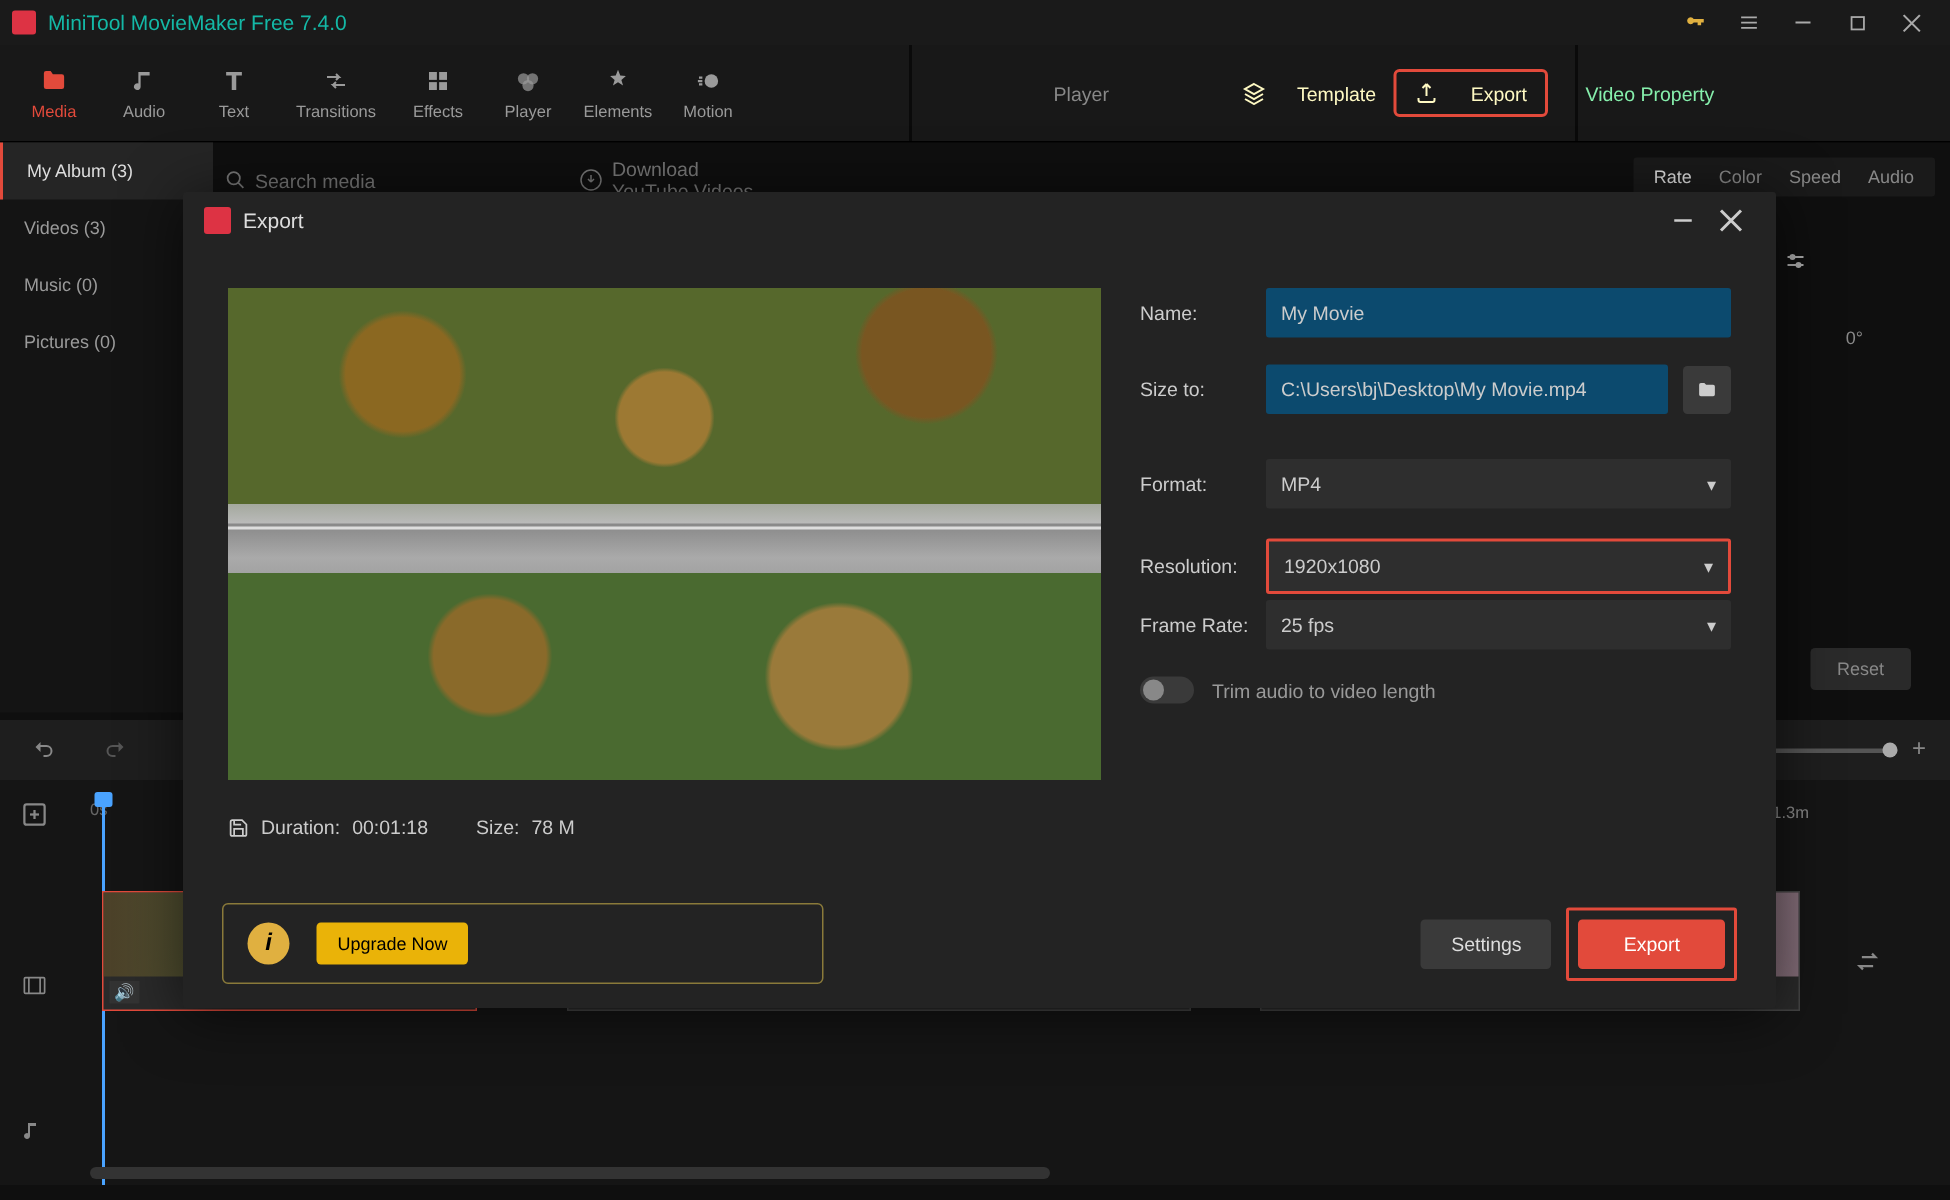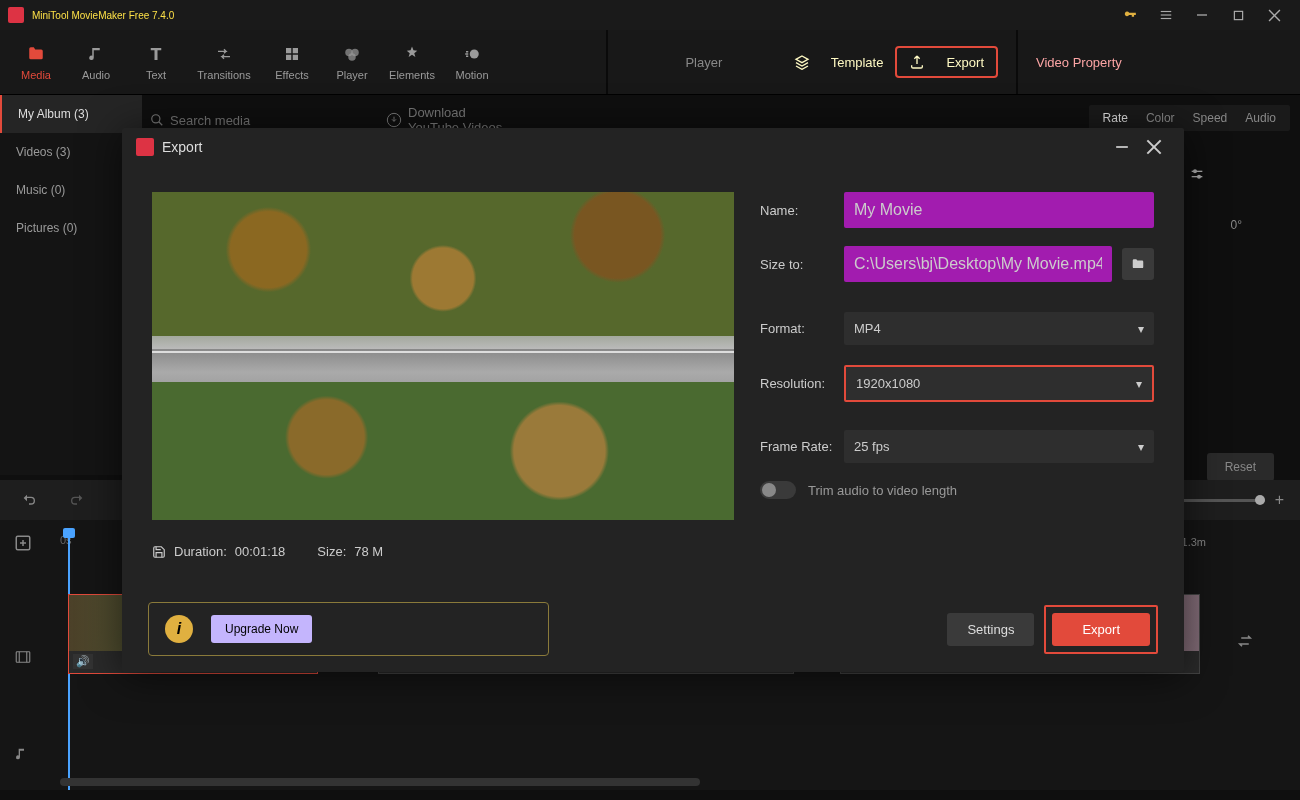--- a/index.html
+++ b/index.html
@@ -1,54 +1,54 @@
 <!DOCTYPE html>
 <html><head>
 <meta charset="utf-8">
 <style>
 * { margin: 0; padding: 0; box-sizing: border-box; font-family: "Segoe UI", Arial, sans-serif; }
 body { background: #0f0f0f; color: #aaa; width: 1300px; height: 800px; overflow: hidden; position: relative; font-size: 13px; }
 
 
 .titlebar { height: 30px; background: #1a1a1a; display: flex; align-items: center; padding: 0 8px; }
 .titlebar .logo { width: 16px; height: 16px; background: #d34; border-radius: 2px; margin-right: 8px; }
-.titlebar .title { color: #fde047; font-size: 10px; flex: 1; }
+.titlebar .title { color: #14b8a6; font-size: 14px; flex: 1; }
 .titlebar .winbtn { width: 36px; height: 30px; display: flex; align-items: center; justify-content: center; color: #aaa; cursor: pointer; }
 
 
 .toolbar { height: 65px; background: #181818; display: flex; border-bottom: 1px solid #000; }
 .toolbar-left { display: flex; padding: 0 6px; border-right: 2px solid #0a0a0a; width: 608px;}
 .tool-item { width: 60px; display: flex; flex-direction: column; align-items: center; justify-content: center; gap: 4px; cursor: pointer; color: #9a9a9a; }
 .tool-item.active { color: #e24a3b; }
 .tool-item .ic { font-size: 20px; height: 22px; display:flex;align-items:center;justify-content:center;}
 .tool-item .lbl { font-size: 11px; }
 .transitions-item { width: 76px;}
 .toolbar-right { flex: 1; display: flex; align-items: center; padding: 0 18px; text-align: center; }
 .toolbar-right .player-lbl { color: #888; flex: 1; }
 .tr-btn { display: flex; align-items: center; gap: 21px; color: #fef9c3; padding: 8px 12px; cursor: pointer; }
 .export-hl { border: 2px solid #e24a3b; border-radius: 4px; padding: 6px 12px;}
-.vp-section { width: 284px; border-left: 2px solid #0a0a0a; height: 100%; display:flex; align-items:center; padding-left:18px; color:#fca5a5;}
+.vp-section { width: 250px; border-left: 2px solid #0a0a0a; height: 100%; display:flex; align-items:center; padding-left:5px; color:#86efac;}
 
 
 .sidebar { position: absolute; left: 0; top: 95px; width: 142px; background: #141414; height: 380px; }
 .sidebar .sb-item { padding: 12px 16px; color: #9a9a9a; cursor: pointer; font-size:12px;}
 .sidebar .sb-item.active { background: #252525; color: #ddd; border-left: 2px solid #e24a3b; }
 
 
 .searchrow { position: absolute; left: 150px; top: 105px; width: 370px; display: flex; align-items: center; gap: 40px; color:#777;}
 .searchrow .sic { margin-right: 6px;}
 .searchrow input { background: transparent; border: none; color: #888; outline: none; font-size: 13px; }
 
 
 .proptabs { position: absolute; right: 10px; top: 105px; display: flex; gap: 18px; background:#1a1a1a; padding:6px 14px; border-radius:2px;}
 .proptabs .pt { color: #888; cursor: pointer; font-size:12px;}
 .proptabs .pt.active { color: #ddd; }
 .rotlbl { position:absolute; right:58px; top:218px; color:#888; font-size:12px;}
 .adjust-ic { position:absolute; right:95px; top:166px; color:#aaa; font-size:14px;}
-.resetbtn { position:absolute; right:26px; top:432px; color:#888; background:#2a2a2a; padding:7px 18px; border-radius:3px; font-size:12px;margin-top:21px;}
+.resetbtn { position:absolute; right:26px; top:432px; color:#888; background:#2a2a2a; padding:7px 18px; border-radius:3px; font-size:12px;}
 
 
 .timeline-ctrl { position: absolute; left: 0; top: 480px; width: 100%; height: 40px; background: #1e1e1e; display: flex; align-items: center; padding: 0 20px; gap: 30px; }
 .timeline-ctrl .zrow { position:absolute; right:16px; display:flex; align-items:center; gap:10px;}
 .timeline-ctrl .zline { width: 84px; height:3px; background:#555; border-radius:2px; position:relative;}
 .timeline-ctrl .zline::after { content:''; width:10px; height:10px; background:#aaa; border-radius:50%; position:absolute; right:0; top:-4px;}
 .timeline-body { position: absolute; left: 0; top: 520px; width: 100%; height: 270px; background: #151515; }
 .tl-left-icons { position:absolute; left:14px; top:0; width:44px; display:flex; flex-direction:column; gap:66px; padding-top:14px; color:#888;}
 .tl-ruler { position:absolute; left:60px; top:14px; color:#666; font-size:11px;}
 .tl-ruler .mark { position:absolute;}
@@ -83,38 +83,38 @@
 .meta-row { display: flex; align-items: center; gap: 8px; color: #ccc; margin-top: 24px; font-size: 13px; }
 .meta-row .gap { width: 16px;}
 
 .form-col { flex: 1; }
 .seg { display: flex; background: #2e2e2e; border-radius: 2px; overflow: hidden; margin-bottom: 24px; }
 .seg .sbtn { flex: 1; text-align: center; padding: 10px 0; cursor: pointer; color: #aaa; }
 .seg .sbtn.active { background: #3d3d3d; color: #ddd; }
 
 .frow { display: flex; align-items: center; margin-bottom: 18px; gap: 10px; }
 .frow .flbl { width: 74px; color: #ccc; font-size: 13px; }
-.finput { flex: 1; background: #a21caf; border: none; padding: 9px 10px; color: #ccc; font-size: 16px; border-radius: 2px; outline: none; }
+.finput { flex: 1; background: #0c4a6e; border: none; padding: 9px 10px; color: #ccc; font-size: 13px; border-radius: 2px; outline: none; }
 .browse-btn { width: 32px; height: 32px; background: #3a3a3a; display: flex; align-items: center; justify-content: center; border-radius: 3px; cursor: pointer; }
 .fsel { flex: 1; background: #2e2e2e; padding: 9px 10px; color: #ccc; font-size: 13px; border-radius: 2px; display: flex; justify-content: space-between; align-items: center; cursor: pointer; }
 .fsel .chev { font-size: 12px; }
 .frow.spaced-top { margin-top: 30px; margin-bottom: 20px;}
 
 .toggle-row { display: flex; align-items: center; gap: 12px; margin-top: 6px;}
 .toggle { width: 36px; height: 18px; background: #3a3a3a; border-radius: 9px; position: relative; cursor: pointer; }
 .toggle::after { content: ''; position: absolute; width: 14px; height: 14px; background: #888; border-radius: 50%; top: 2px; left: 2px; }
 .toggle-lbl { color: #999; font-size: 13px; }
 
 
 .modal-foot { position: absolute; left: 26px; right: 26px; bottom: 16px; display: flex; align-items: center; gap: 16px; }
 .limit-box { flex: 1; border: 1px solid #8a7a3a; border-radius: 4px; padding: 12px 16px; display: flex; align-items: center; gap: 18px; max-width:590px;}
 .info-ic { width: 28px; height: 28px; background: #e0b040; border-radius: 50%; color: #000; display: flex; align-items: center; justify-content: center; font-weight: bold; font-style: italic; font-size: 16px;}
 .limit-txt { flex: 1; font-size: 12px; color: #ccc; line-height: 1.55; }
 .limit-txt .hd { color: #e0b040; }
-.upgrade-btn { background: #c4b5fd; color: #000; padding: 7px 14px; border-radius: 3px; font-size: 12px; cursor: pointer; text-align: center; }
+.upgrade-btn { background: #eab308; color: #000; padding: 7px 14px; border-radius: 3px; font-size: 12px; cursor: pointer; text-align: center; }
 .foot-right { display: flex; gap: 0; align-items:center;}
 .settings-btn { background: #3a3a3a; color: #ddd; padding: 9px 20px; border-radius: 3px; cursor: pointer; font-size: 13px; }
 .export-btn-wrap { border: 2px solid #e24a3b; padding: 6px; border-radius: 2px; margin-left:10px;}
 .export-btn { background: #e24a3b; color: #fff; padding: 9px 30px; border-radius: 3px; cursor: pointer; font-size: 13px; }
 
 svg { display: block; }
 .lbl-1-3 { position:absolute; right:94px; top:16px; color:#888; font-size:11px;}
 </style>
 </head>
 <body>
@@ -419,21 +419,21 @@
       </div>
 
       <div class="frow spaced-top">
         <div class="flbl">Format:</div>
         <div class="fsel">
           <span>MP4</span>
           <span class="chev">▾</span>
         </div>
       </div>
 
-      <div class="frow" style="margin-bottom:28px">
+      <div class="frow" style="margin-bottom:4px">
         <div class="flbl">Resolution:</div>
         <div class="fsel" style="border:2px solid #e24a3b;padding:9px 10px">
           <span>1920x1080</span>
           <span class="chev">▾</span>
         </div>
       </div>
 
       <div class="frow">
         <div class="flbl">Frame Rate:</div>
         <div class="fsel">

